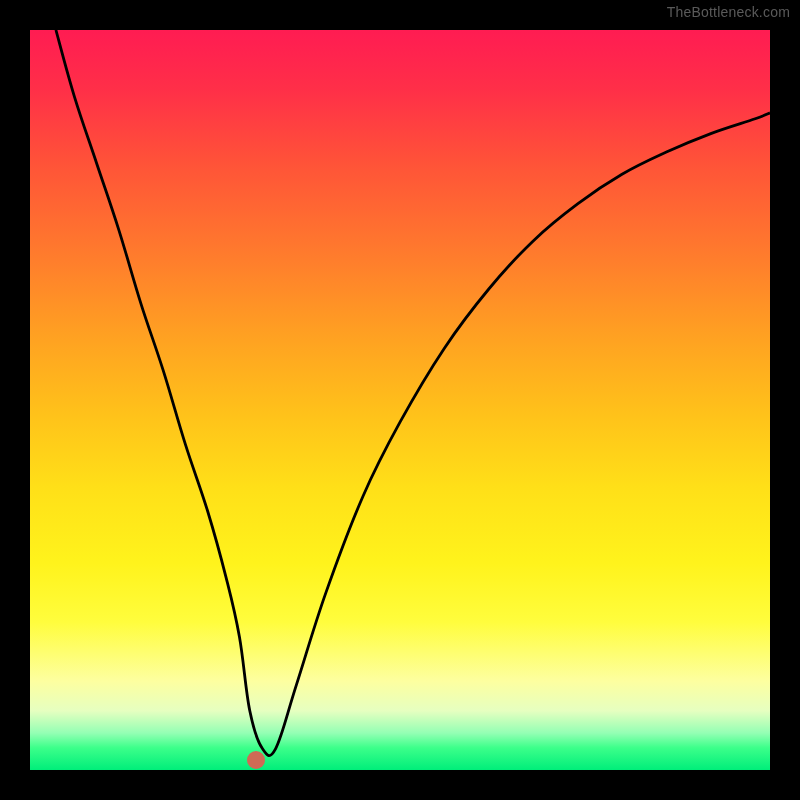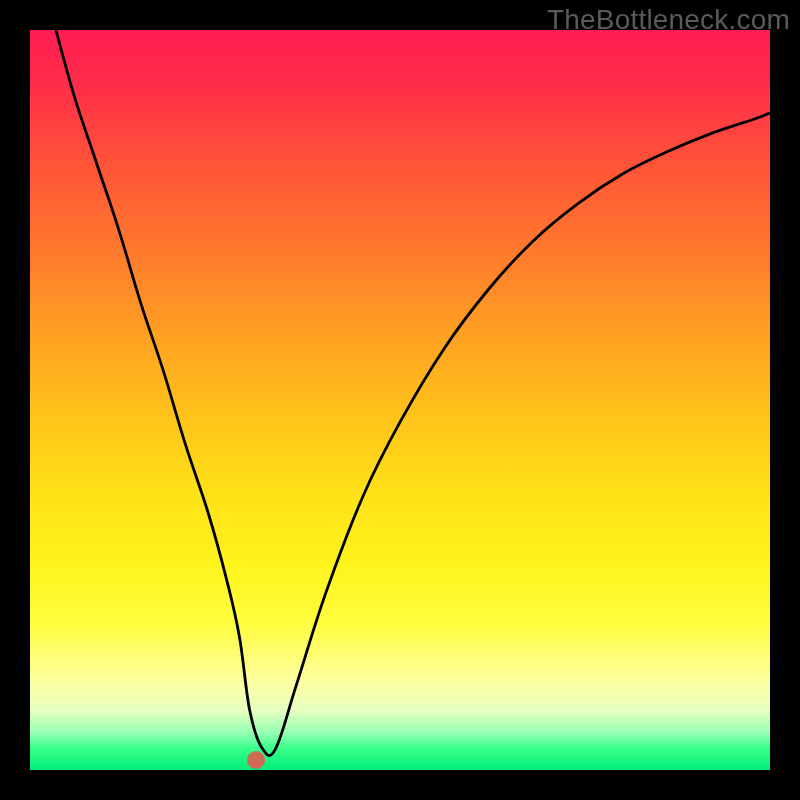--- a/index.html
+++ b/index.html
@@ -15,21 +15,21 @@
     position: relative;
     width: 800px;
     height: 800px;
     background: #000;
   }
   .watermark {
     position: absolute;
     top: 4px;
     right: 10px;
     color: #5a5a5a;
-    font-size: 28px;
+    font-size: 14px;
     font-weight: 500;
     letter-spacing: 0.2px;
     z-index: 5;
   }
   .plot-area {
     position: absolute;
     left: 30px;
     top: 30px;
     width: 740px;
     height: 740px;

